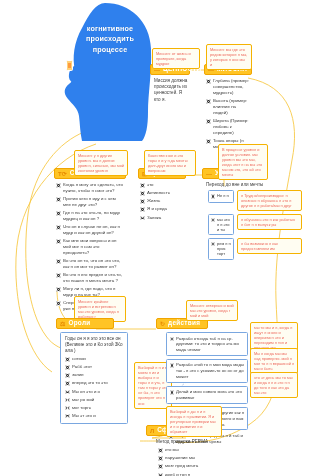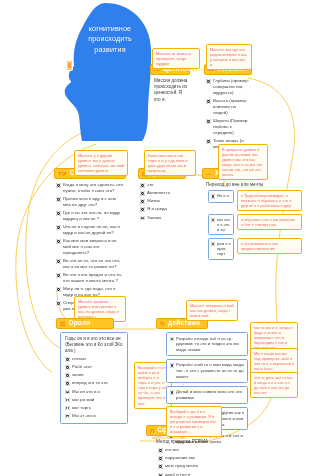--- a/index.html
+++ b/index.html
@@ -21,21 +21,21 @@
     position: absolute; left: 58px; top: 2px;
     width: 96px; height: 142px;
   }
   .head-svg { position: absolute; left: 0; top: 0; }
   .head-text {
     position: absolute; left: 18px; top: 22px;
     width: 68px;
     text-align: center;
     color: #ffffff;
     font-size: 7.2px;
-    font-weight: normal;
+    font-weight: bold;
     line-height: 1.45;
     letter-spacing: .15px;
     text-shadow: 0 0 1px rgba(0,0,0,.18);
   }
   .phone-ic {
     position: absolute; left: 8px; top: 58px;
     width: 7px; height: 11px;
     border: 1px solid #ffffff;
     border-radius: 1.5px;
     background: #ffd27a;
@@ -222,21 +222,21 @@
       <path d="M47,1 C72,1 92,19 93,47 C94,70 90,92 90,110 C90,124 88,134 84,139
                L24,139 C22,130 22,122 21,114 C20,106 14,102 10,97
                C5,91 6,86 11,82 C16,78 18,74 17,68
                C14,56 16,40 24,26 C31,12 38,1 47,1 Z" fill="#2F80ED"></path>
       <path d="M21,64 C16,62 12,66 11,72 C10,78 14,82 19,81 Z" fill="#2F80ED"></path>
     </svg>
     <div class="phone-ic"></div>
     <div class="head-text">
       <div>когнитивное</div>
       <div>происходить</div>
-      <div>развития</div>
+      <div>процессе</div>
     </div>
   </div>
 
   <div class="node" style="left:150px; top:64px; width:40px;">
     <div class="node-head">
       <span class="glyph">—</span>
       <span class="ttl">ЦЕННОСТИ</span>
     </div>
     <div class="body">
       <div class="lead">Миссия должна происходить из ценностей. Я кто я.</div>

